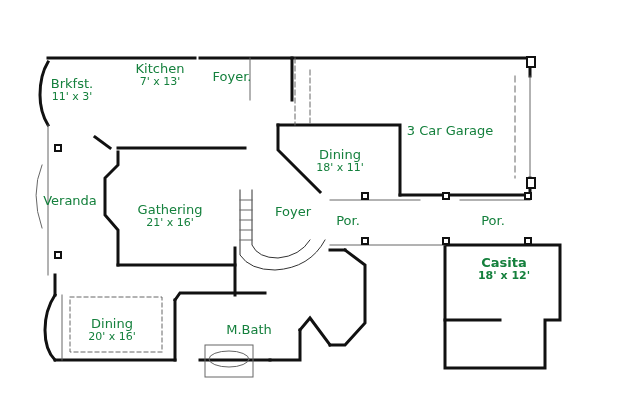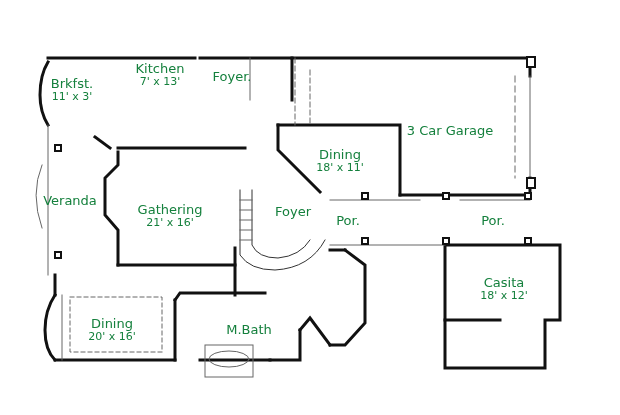--- a/index.html
+++ b/index.html
@@ -115,21 +115,21 @@
     </div>
     <div class="lbl" style="left: 293px; top: 205px;">
       <span class="name">Foyer</span>
     </div>
     <div class="lbl" style="left: 348px; top: 214px;">
       <span class="name">Por.</span>
     </div>
     <div class="lbl" style="left: 493px; top: 214px;">
       <span class="name">Por.</span>
     </div>
-    <div class="lbl" style="left: 504px; top: 276px;">
+    <div class="lbl" style="left: 504px; top: 256px; font-weight: bold;">
       <span class="name">Casita</span>
       <span class="dim">18' x 12'</span>
     </div>
     <div class="lbl" style="left: 112px; top: 317px;">
       <span class="name">Dining</span>
       <span class="dim">20' x 16'</span>
     </div>
     <div class="lbl" style="left: 225px; top: 323px; margin-left: 24px;">
       <span class="name">M.Bath</span>
     </div>

